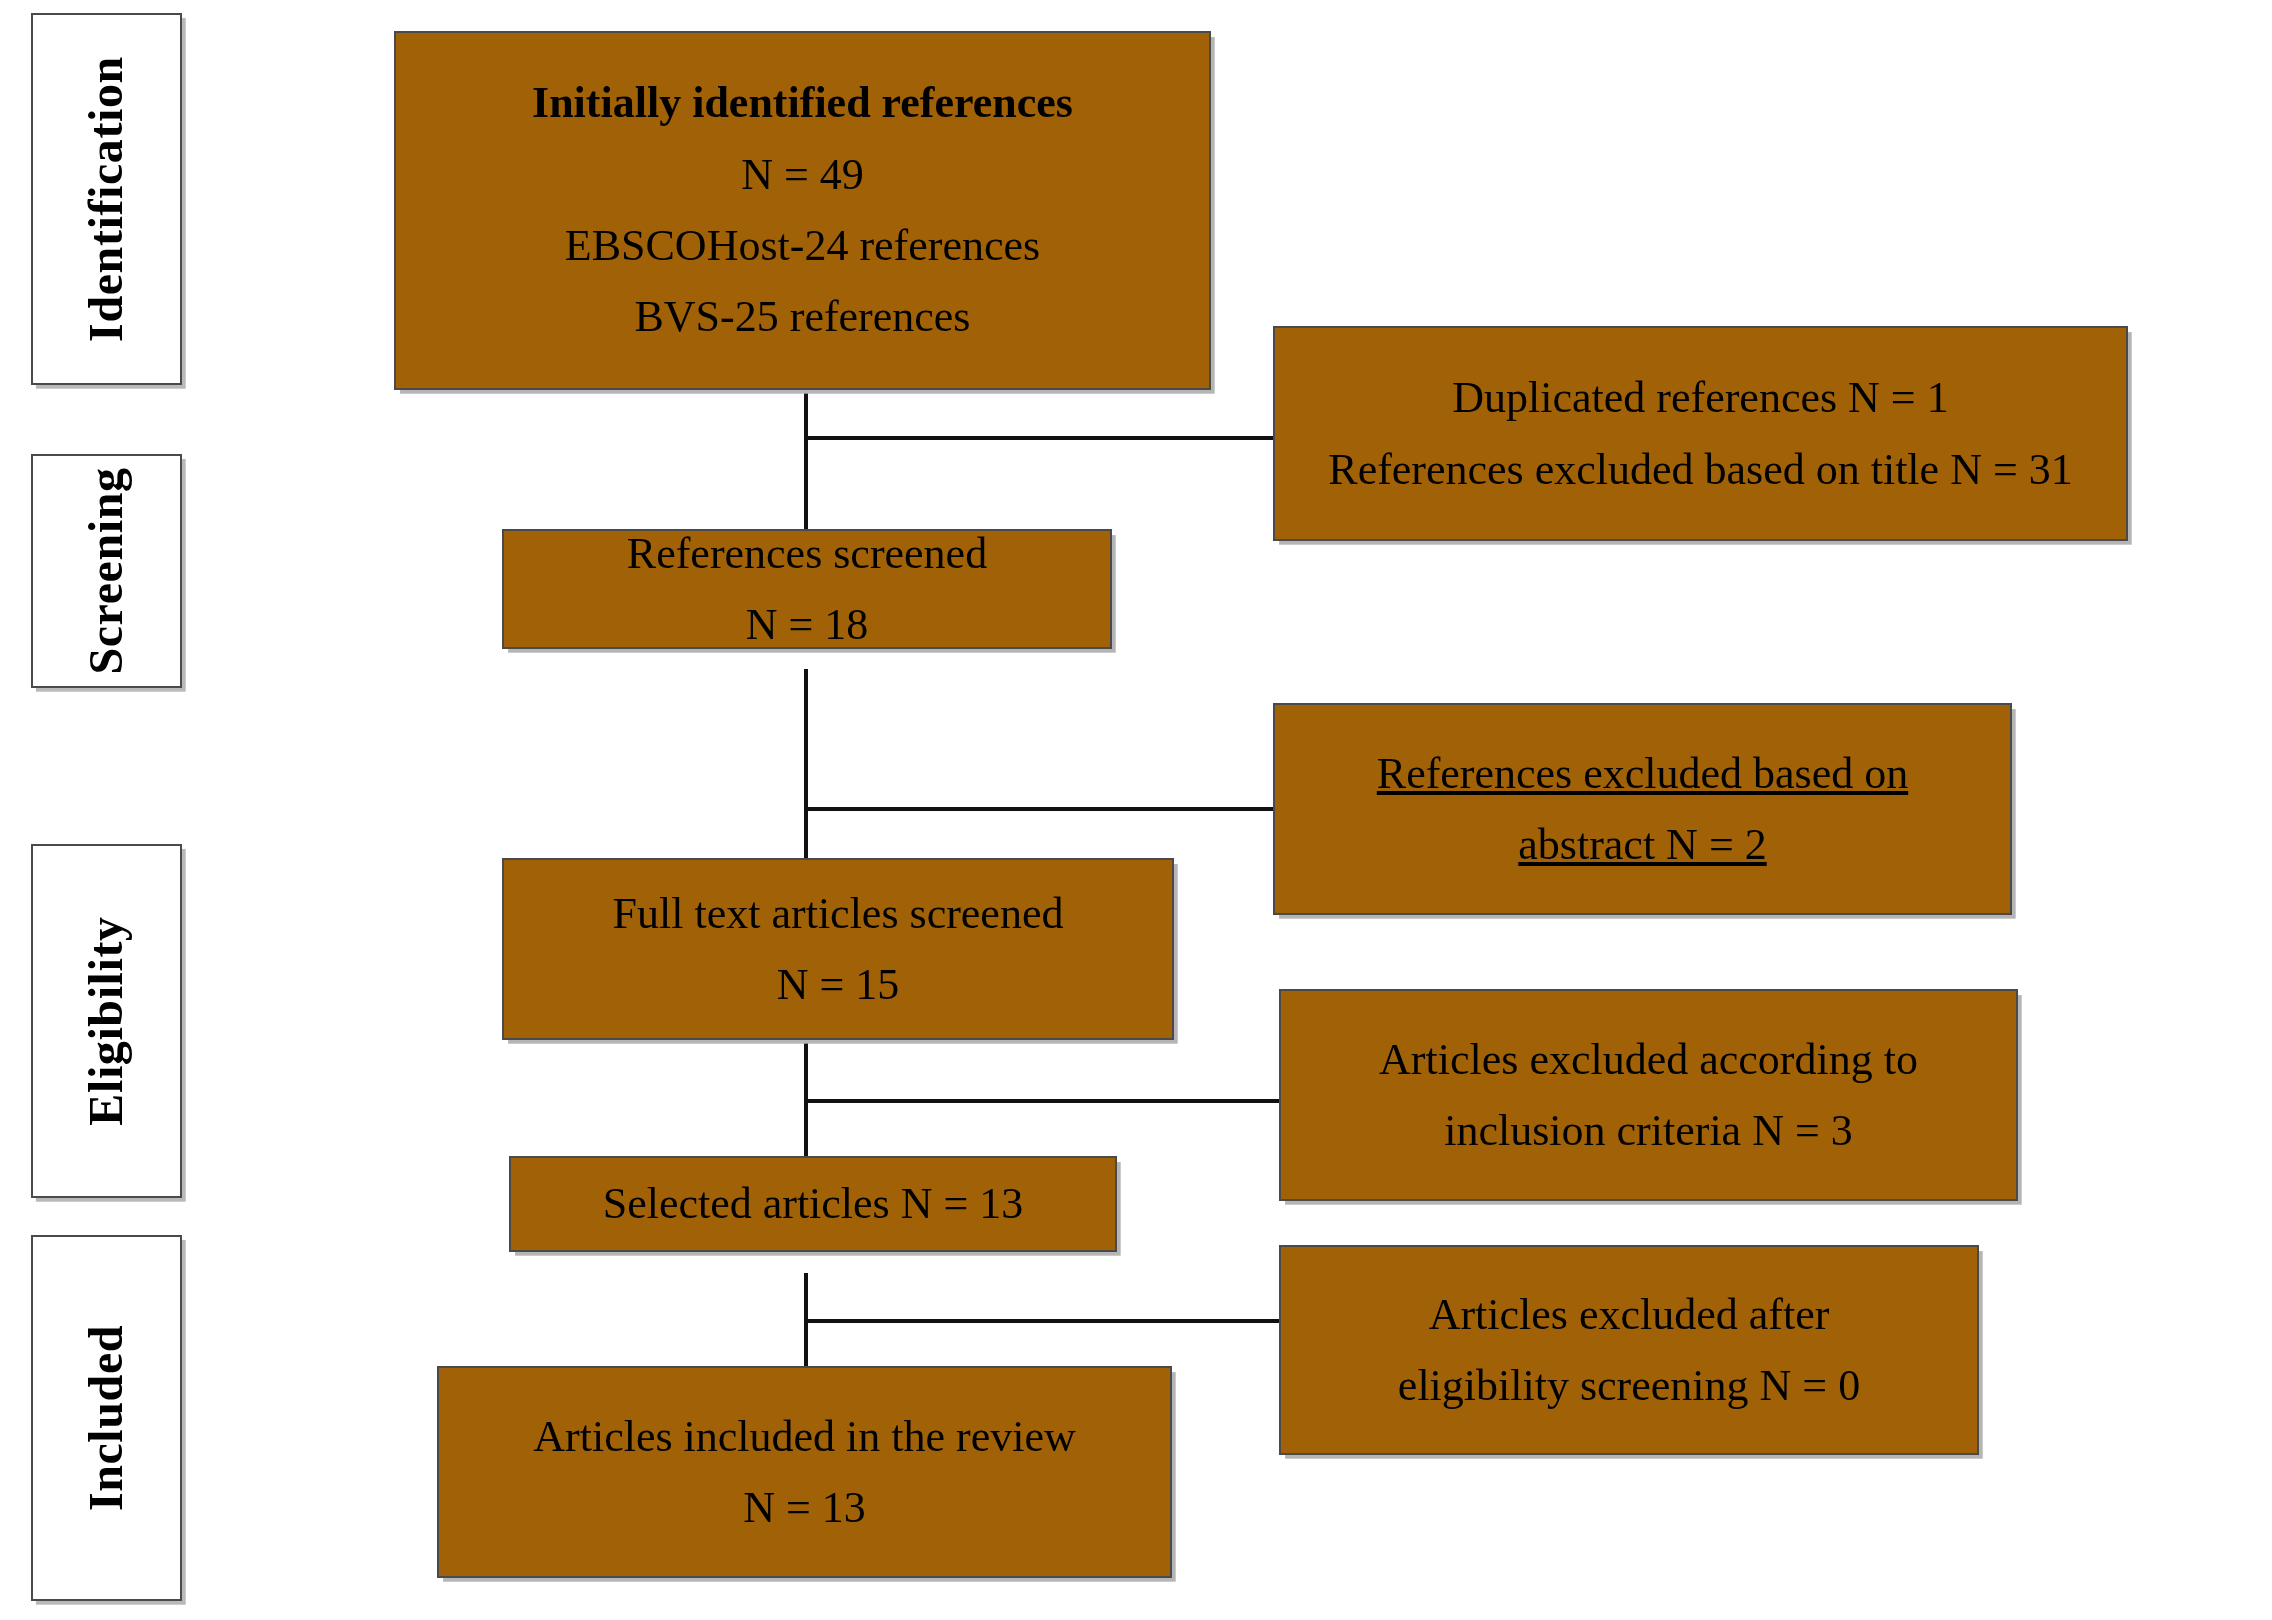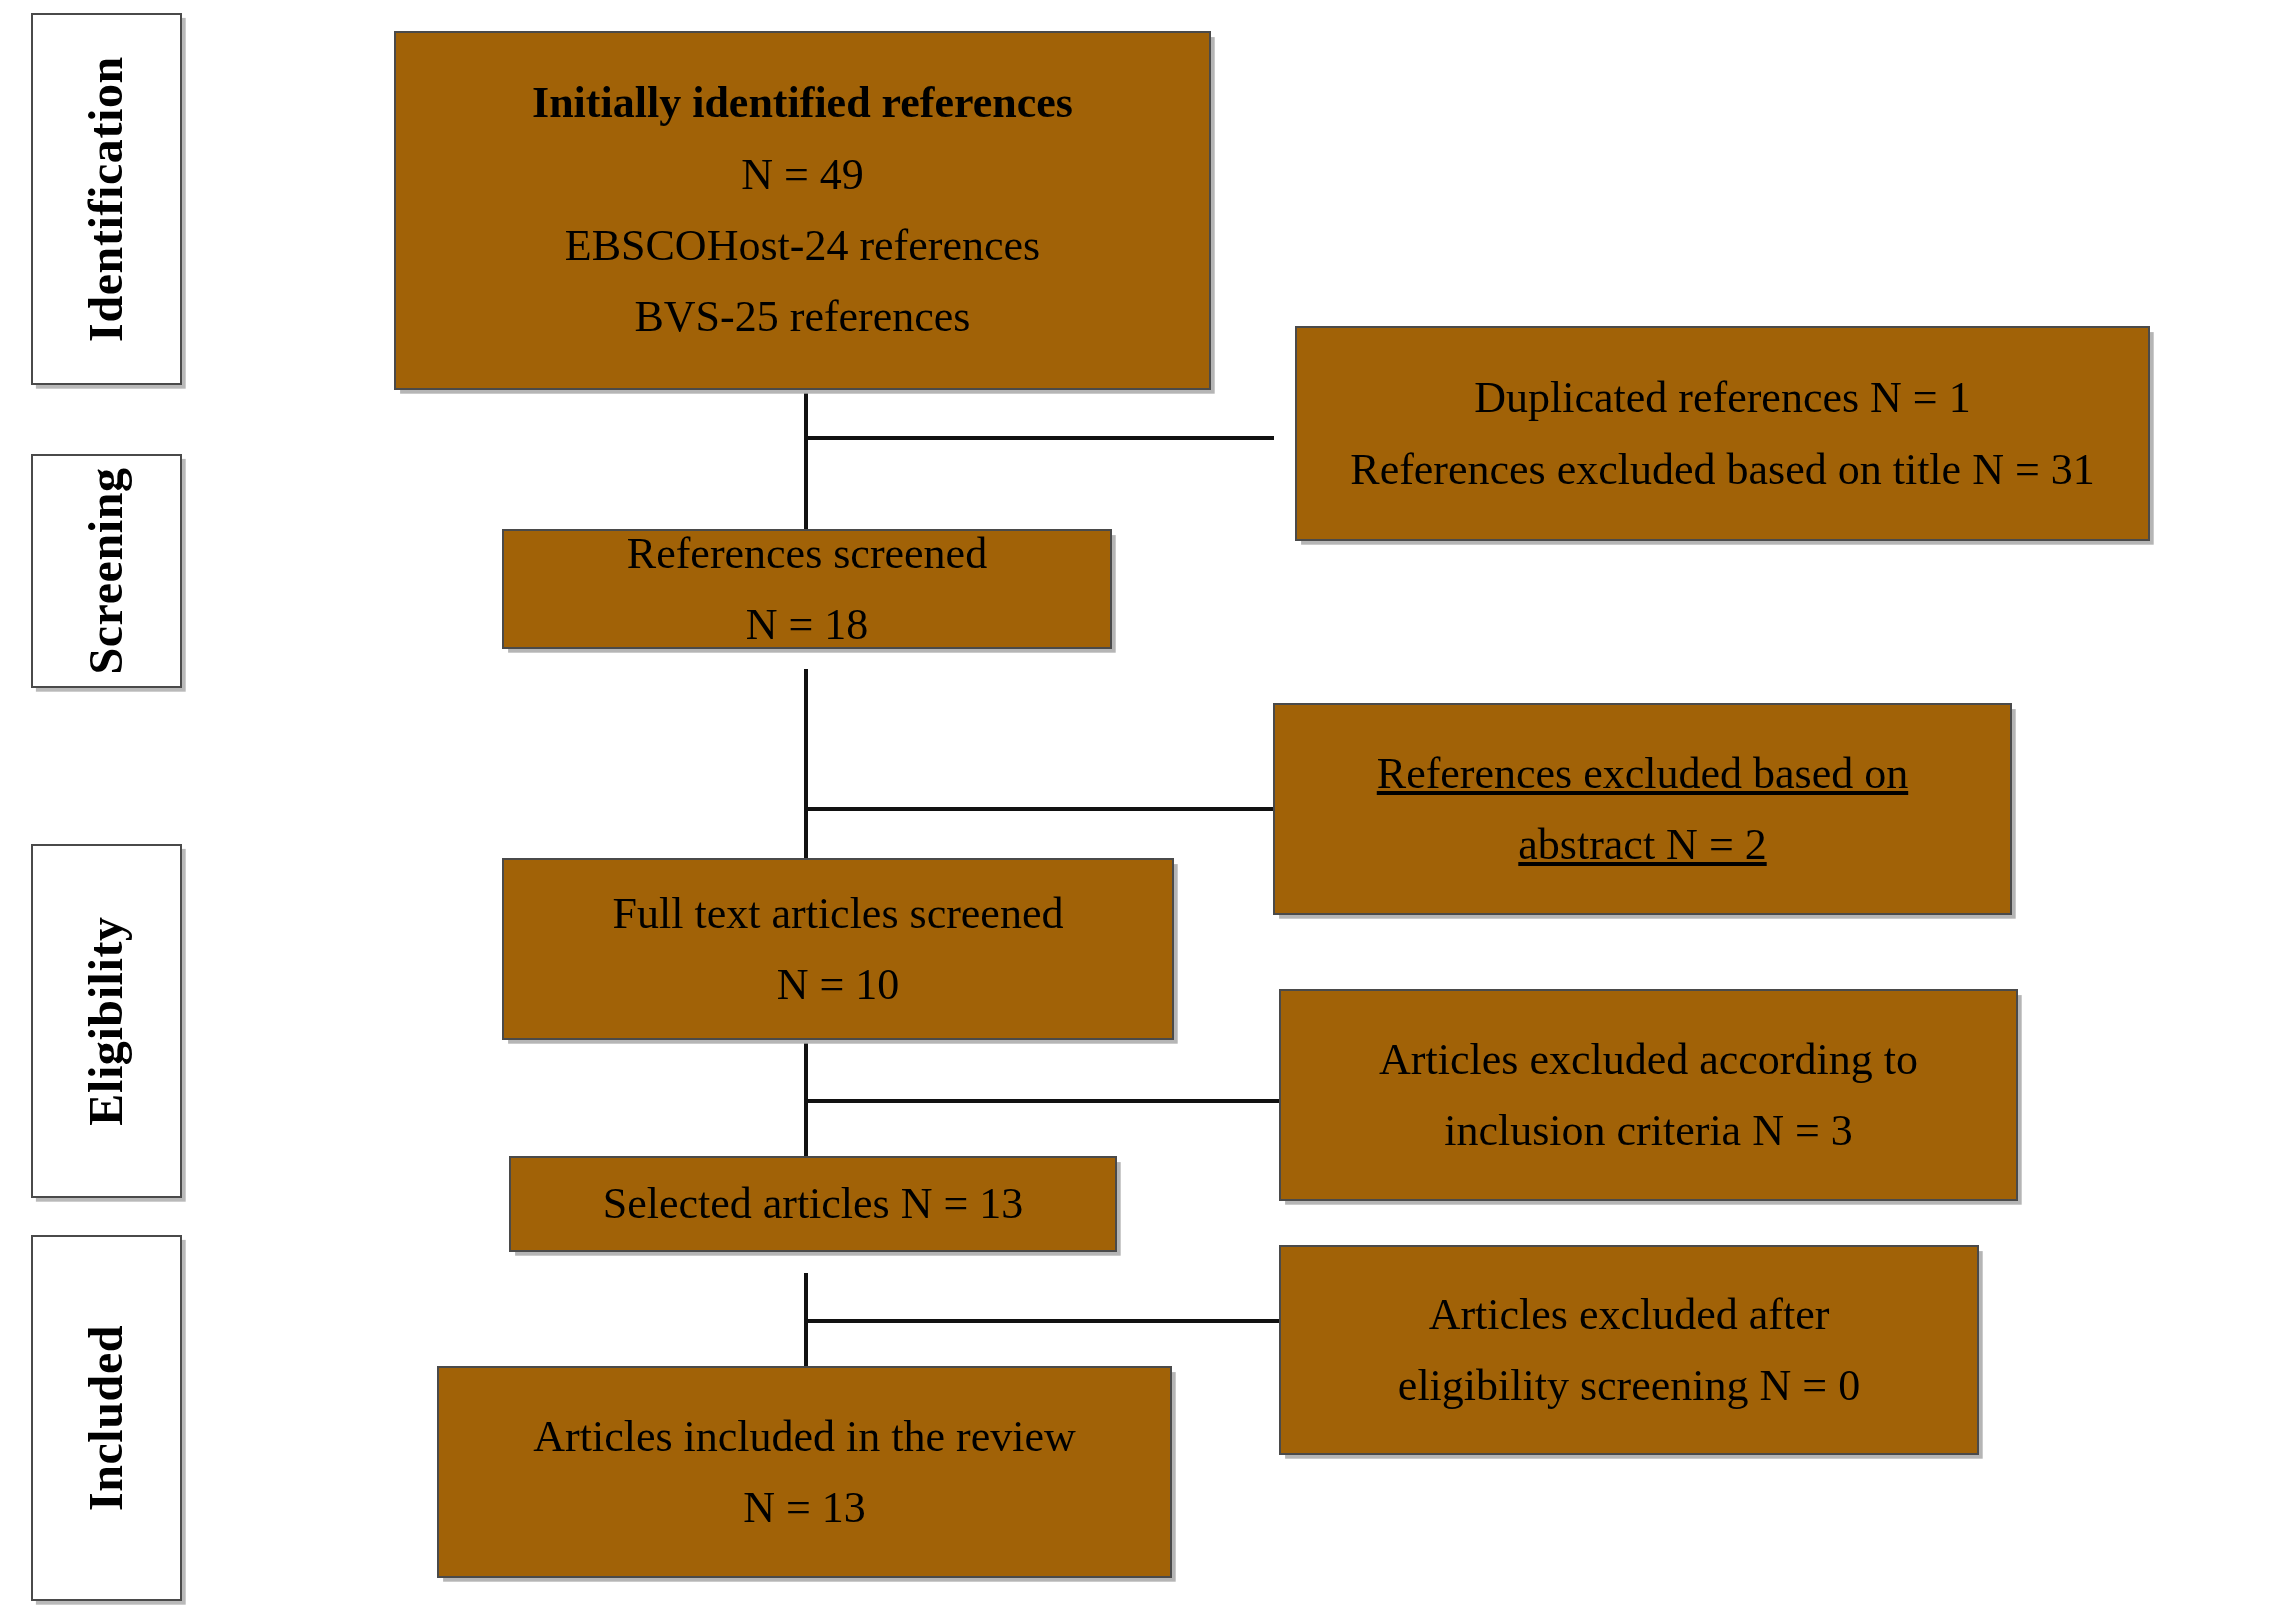--- a/index.html
+++ b/index.html
@@ -117,33 +117,33 @@
     <div class="line">BVS-25 references</div>
   </div>
 
   <div class="flow-box" style="left:502px; top:529px; width:610px; height:120px;">
     <div class="line">References screened</div>
     <div class="line">N = 18</div>
   </div>
 
   <div class="flow-box" style="left:502px; top:858px; width:672px; height:182px;">
     <div class="line">Full text articles screened</div>
-    <div class="line">N = 10</div>
+    <div class="line">N = 15</div>
   </div>
 
   <div class="flow-box" style="left:509px; top:1156px; width:608px; height:96px;">
     <div class="line">Selected articles N = 13</div>
   </div>
 
   <div class="flow-box" style="left:437px; top:1366px; width:735px; height:212px;text-align:right;">
     <div class="line">Articles included in the review</div>
     <div class="line">N = 13</div>
   </div>
 
-  <div class="flow-box" style="left:1273px; top:326px; width:855px; height:215px;margin-left:22px;">
+  <div class="flow-box" style="left:1273px; top:326px; width:855px; height:215px;">
     <div class="line">Duplicated references N = 1</div>
     <div class="line">References excluded based on title N = 31</div>
   </div>
 
   <div class="flow-box" style="left:1273px; top:703px; width:739px; height:212px;text-decoration:underline;">
     <div class="line">References excluded based on</div>
     <div class="line">abstract N = 2</div>
   </div>
 
   <div class="flow-box" style="left:1279px; top:989px; width:739px; height:212px;">

